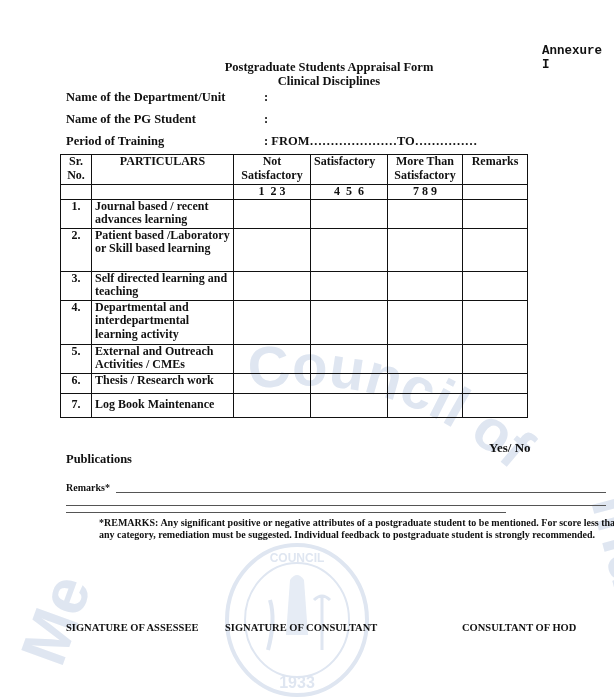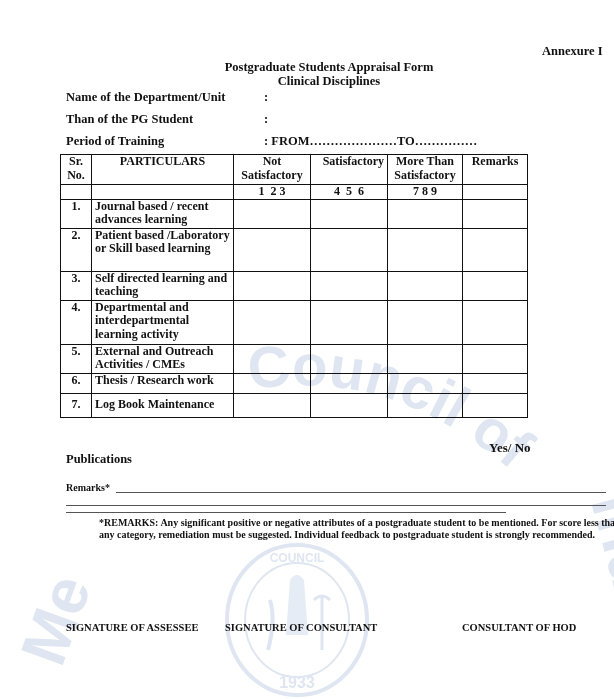--- a/index.html
+++ b/index.html
@@ -3,34 +3,34 @@
 <meta charset="utf-8">
 <style>
   html, body { margin:0; padding:0; }
   body {
     width:614px; height:699px; background:#ffffff; position:relative; overflow:hidden;
     font-family:"Liberation Serif", "DejaVu Serif", serif; color:#111;
   }
   .wm-arc { position:absolute; left:0; top:0; width:614px; height:699px; z-index:0; pointer-events:none; }
   .seal { position:absolute; left:222px; top:540px; width:150px; height:160px; z-index:0; pointer-events:none; }
   .abs { position:absolute; z-index:1; }
-  .annexure { left:542px; top:44px; font-size:12.5px; font-weight:bold; }
+  .annexure { left:542px; top:44px; font-size:12.5px; font-weight:bold;font-family:Liberation Mono, monospace; }
   .title { left:0; width:658px; top:60px; text-align:center; font-size:12.5px; font-weight:bold; }
   .subtitle { left:0; width:658px; top:74px; text-align:center; font-size:12.5px; font-weight:bold; }
   .field { left:66px; font-size:12.5px; font-weight:bold; }
   .colon { left:264px; font-size:12.5px; font-weight:bold; }
   table.appraisal {
     position:absolute; left:60px; top:154px; border-collapse:collapse; z-index:1;
     font-size:12px; font-weight:bold;
   }
   table.appraisal td { border:1px solid #111; padding:0 3px; vertical-align:top; line-height:13.5px; background:transparent; }
   .c-sr { width:24px; text-align:center; }
   .c-part { width:135px; }
   .c-ns { width:70px; text-align:center; }
-  .c-s { width:70px; text-align:right; }
+  .c-s { width:70px; text-align:left; }
   .c-ms { width:68px; text-align:center; }
   .c-rem { width:58px; text-align:center; }
   .sr-num { text-align:center; }
   .pub { left:66px; top:452px; font-size:12.5px; font-weight:bold; }
   .yesno { left:489px; top:440px; font-size:13px; font-weight:bold; }
   .remarks-label { left:66px; top:482px; font-size:10px; font-weight:bold; }
   .line { position:absolute; border-bottom:1px solid #555; z-index:1; }
   .note { left:66px; top:517px; width:540px; font-size:10px; font-weight:bold; line-height:11.5px;margin-left:33px; }
   .sig { top:622px; font-size:10.5px; font-weight:bold; }
 </style>
@@ -55,21 +55,21 @@
   <text x="75" y="148" text-anchor="middle" font-family="Liberation Sans, DejaVu Sans, sans-serif" font-weight="bold" font-size="16" fill="#dfe6f1">1933</text>
   <text x="75" y="22" text-anchor="middle" font-family="Liberation Sans, DejaVu Sans, sans-serif" font-weight="bold" font-size="12" fill="#dfe6f1">COUNCIL</text>
 </svg>
 
 <div class="abs annexure">Annexure I</div>
 <div class="abs title">Postgraduate Students Appraisal Form</div>
 <div class="abs subtitle">Clinical Disciplines</div>
 
 <div class="abs field" style="top:90px">Name of the Department/Unit</div>
 <div class="abs colon" style="top:90px">:</div>
-<div class="abs field" style="top:112px">Than of the PG Student</div>
+<div class="abs field" style="top:112px">Name of the PG Student</div>
 <div class="abs colon" style="top:112px">:</div>
 <div class="abs field" style="top:134px">Period of Training</div>
 <div class="abs colon" style="top:134px">: FROM…………………TO……………</div>
 
 <table class="appraisal">
   <tbody>
       <tr style="height:30px">
     <td class="c-sr">Sr. No.</td>
     <td class="c-part" style="text-align:center">PARTICULARS</td>
     <td class="c-ns">Not Satisfactory</td>

